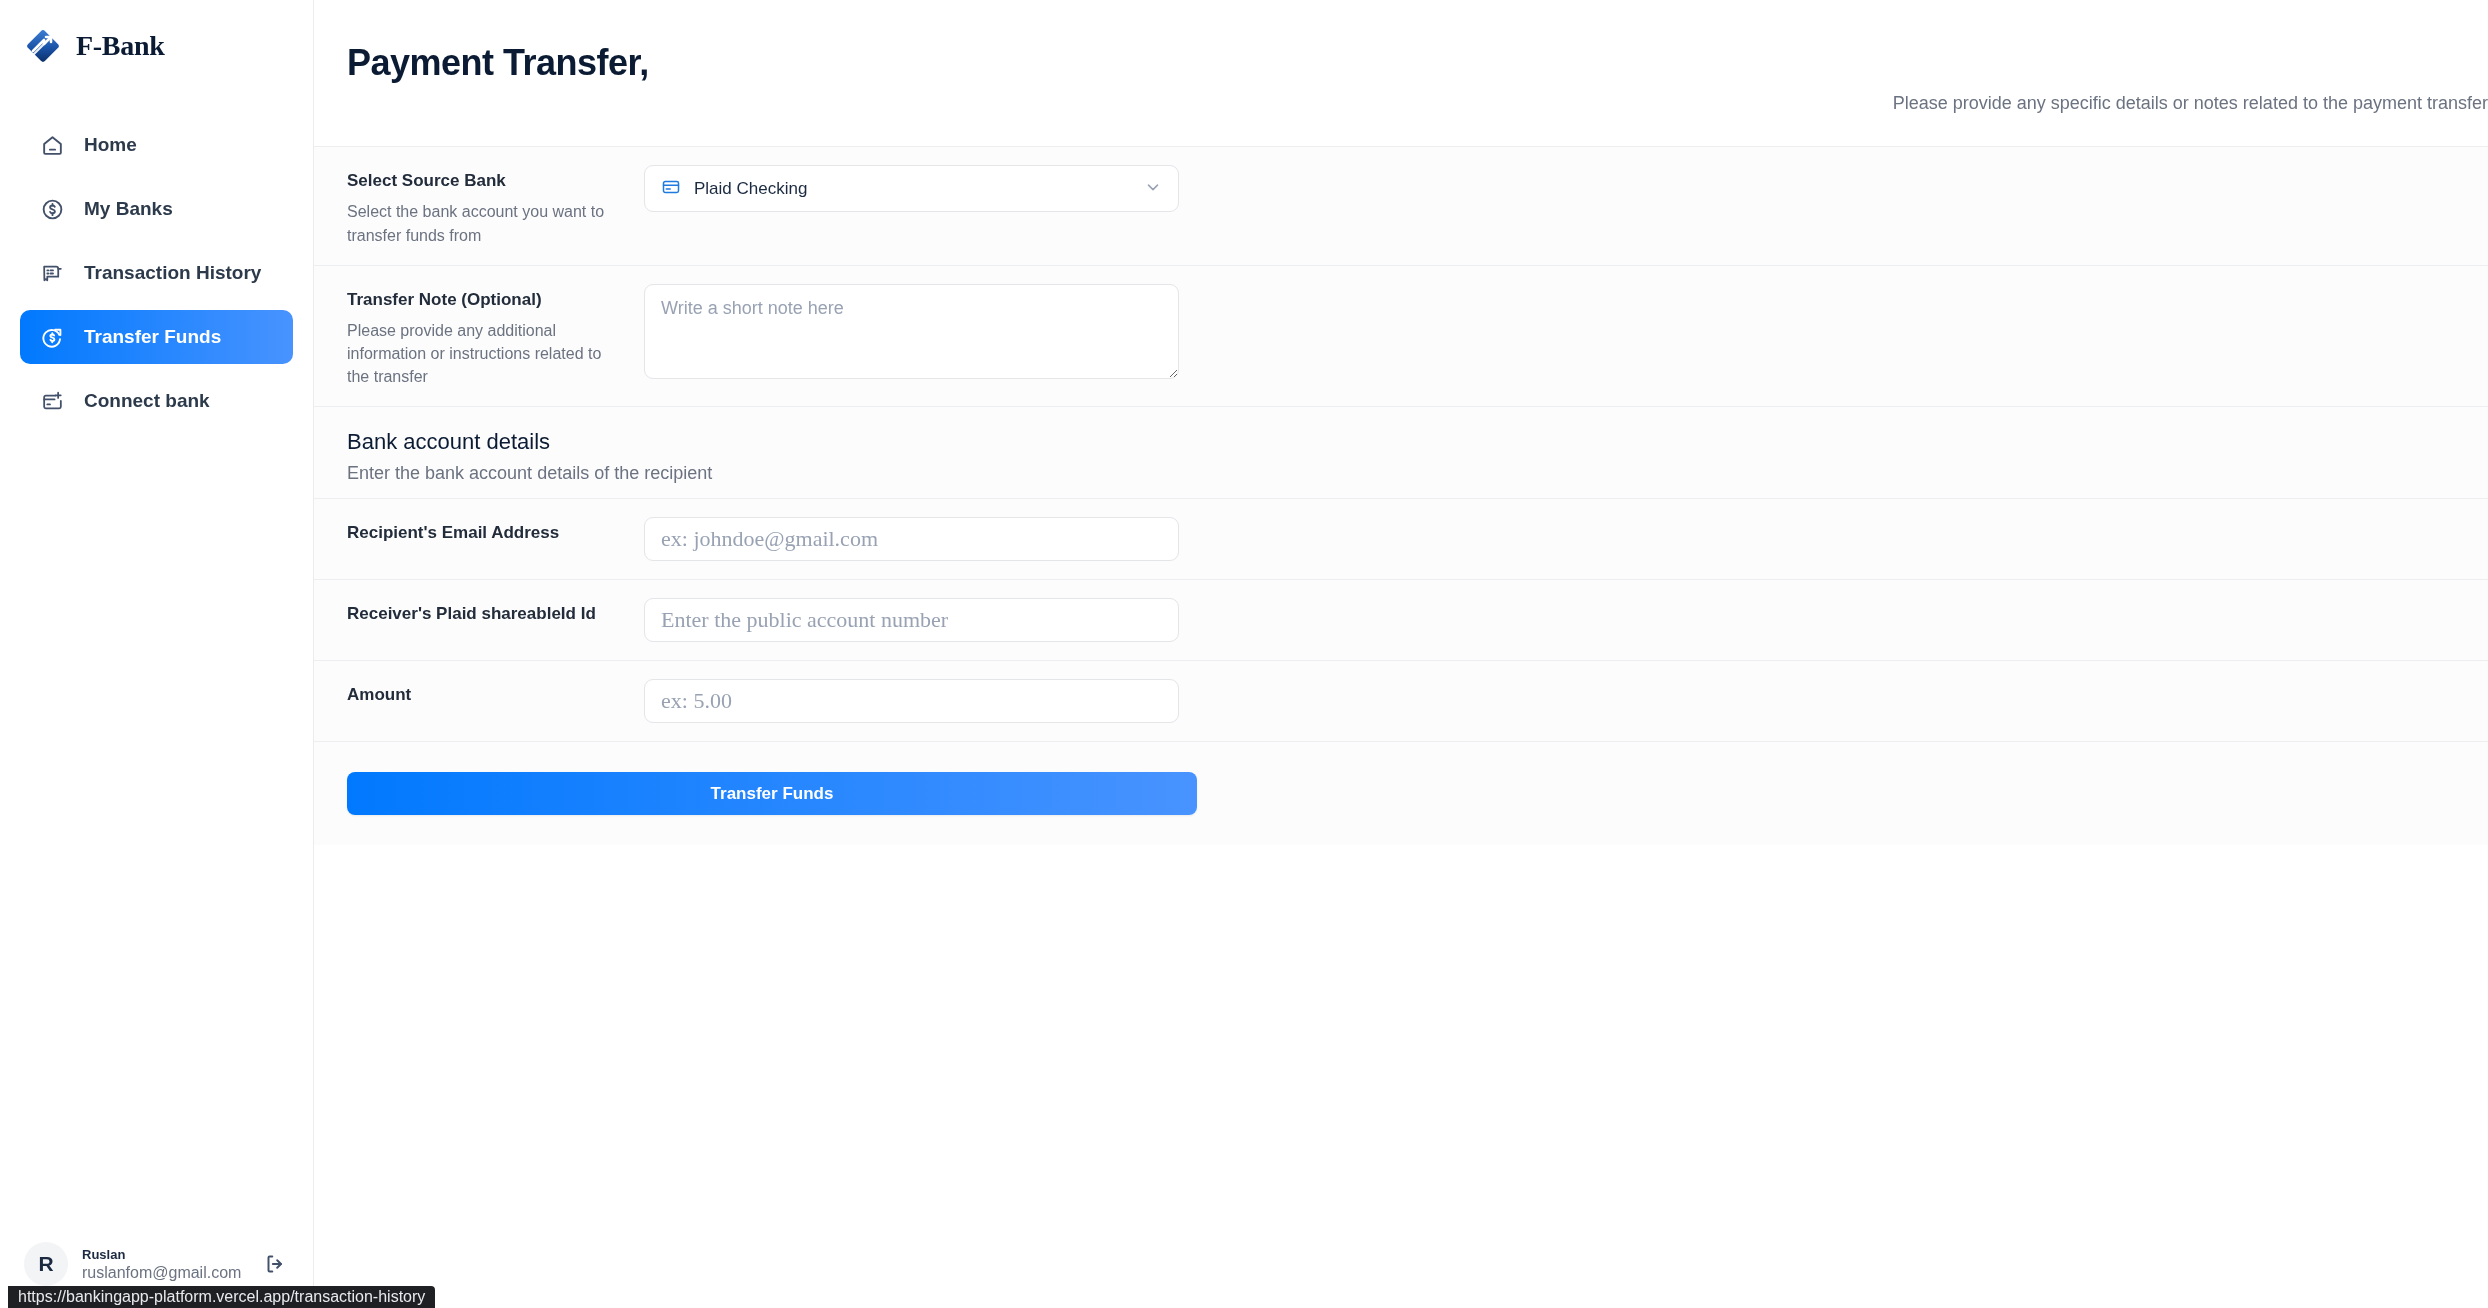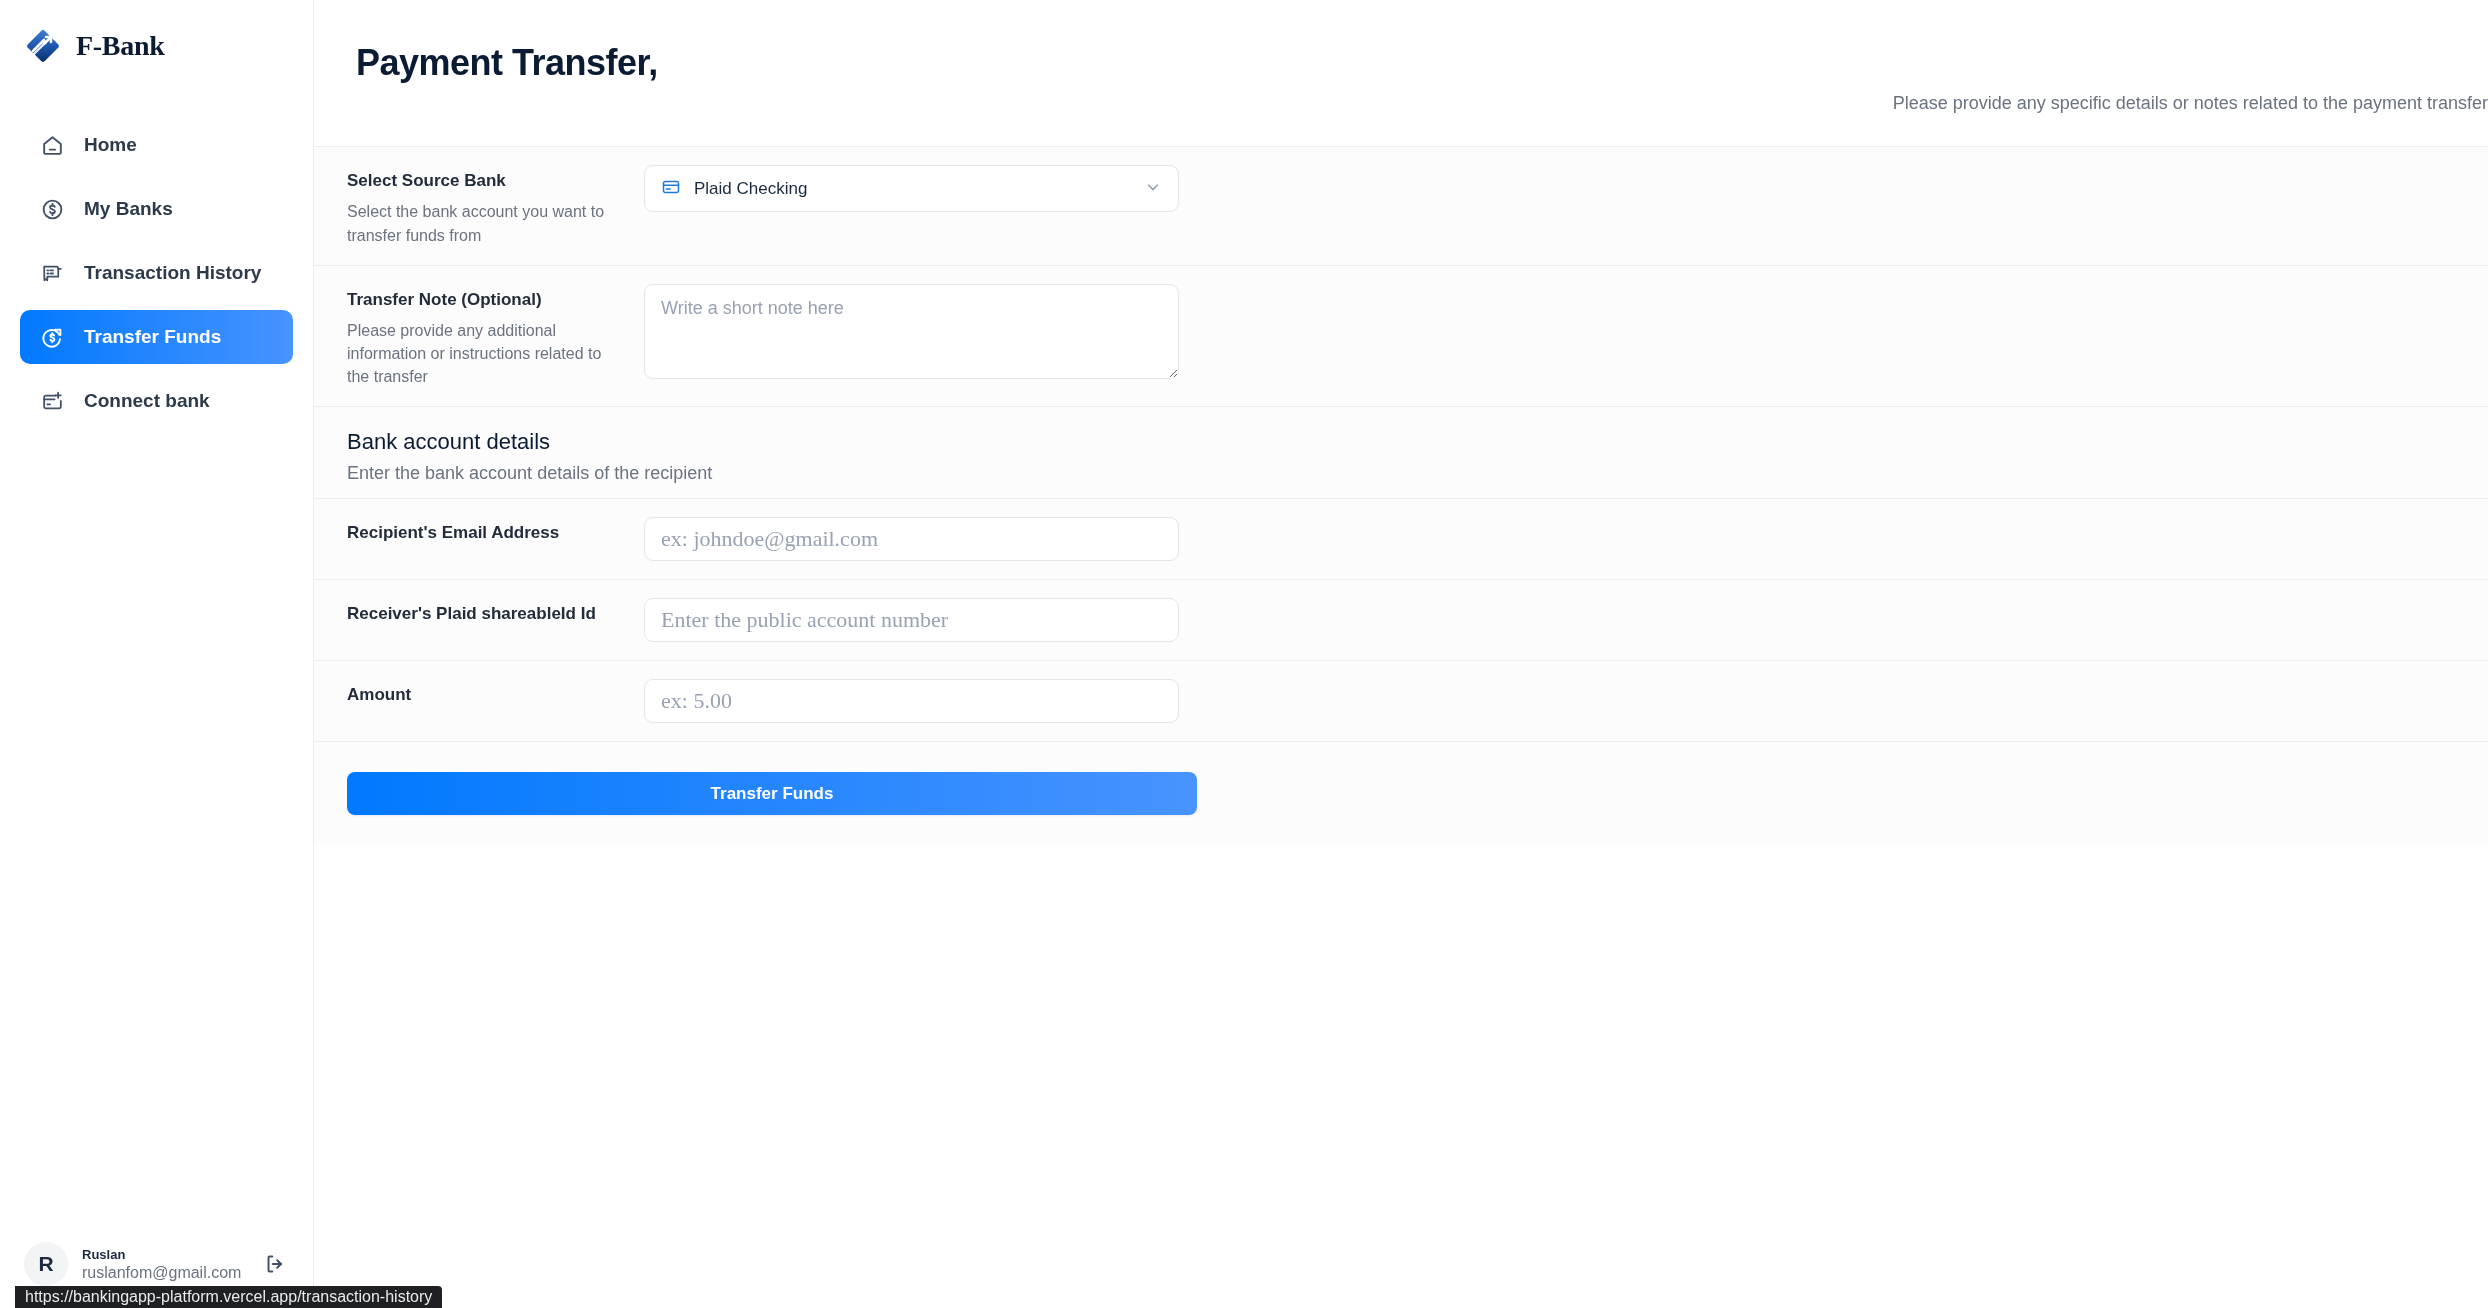--- a/index.html
+++ b/index.html
@@ -68,21 +68,21 @@
   
   .main {
     flex: 1; height: 1308px;
     background: #ffffff;
     padding: 42px 0 0 0;
     overflow: hidden;
   }
   .page-head { padding: 0 0 0 33px; }
   .page-title {
     font-size: 36px; font-weight: 700; color: #0b1b33;
-    letter-spacing: -0.5px; line-height: 1.15; margin-left: 9px;
+    letter-spacing: -0.5px; line-height: 1.15;
   }
   .page-sub { font-size: 18px; color: #6b7280; margin-top: 10px; text-align: right; }
 
   .form-area { margin-top: 32px; background: #fcfcfd; }
 
   .row {
     display: flex; align-items: flex-start;
     padding: 18px 0 18px 33px;
     border-top: 1px solid #eceef1;
   }
@@ -141,21 +141,21 @@
     border: none; border-radius: 8px;
     background: linear-gradient(90deg, #0179fe 0%, #4893ff 100%);
     color: #ffffff; font-size: 17px; font-weight: 700;
     font-family: "Liberation Sans", sans-serif;
     cursor: pointer;
     box-shadow: 0 1px 2px rgba(16,24,40,0.08);
   }
 
   
   .status-bar {
-    position: absolute; left: 15px; bottom: 0;
+    position: absolute; left: 8px; bottom: 0;
     height: 22px; max-width: 555px;
     background: #1f2023; color: #e8eaed;
     font-size: 16px; line-height: 22px;
     padding: 0 10px;
     border-top-right-radius: 4px;
     white-space: nowrap; overflow: hidden;
     font-family: "Liberation Sans", sans-serif;
   }
 </style>
 </head>

